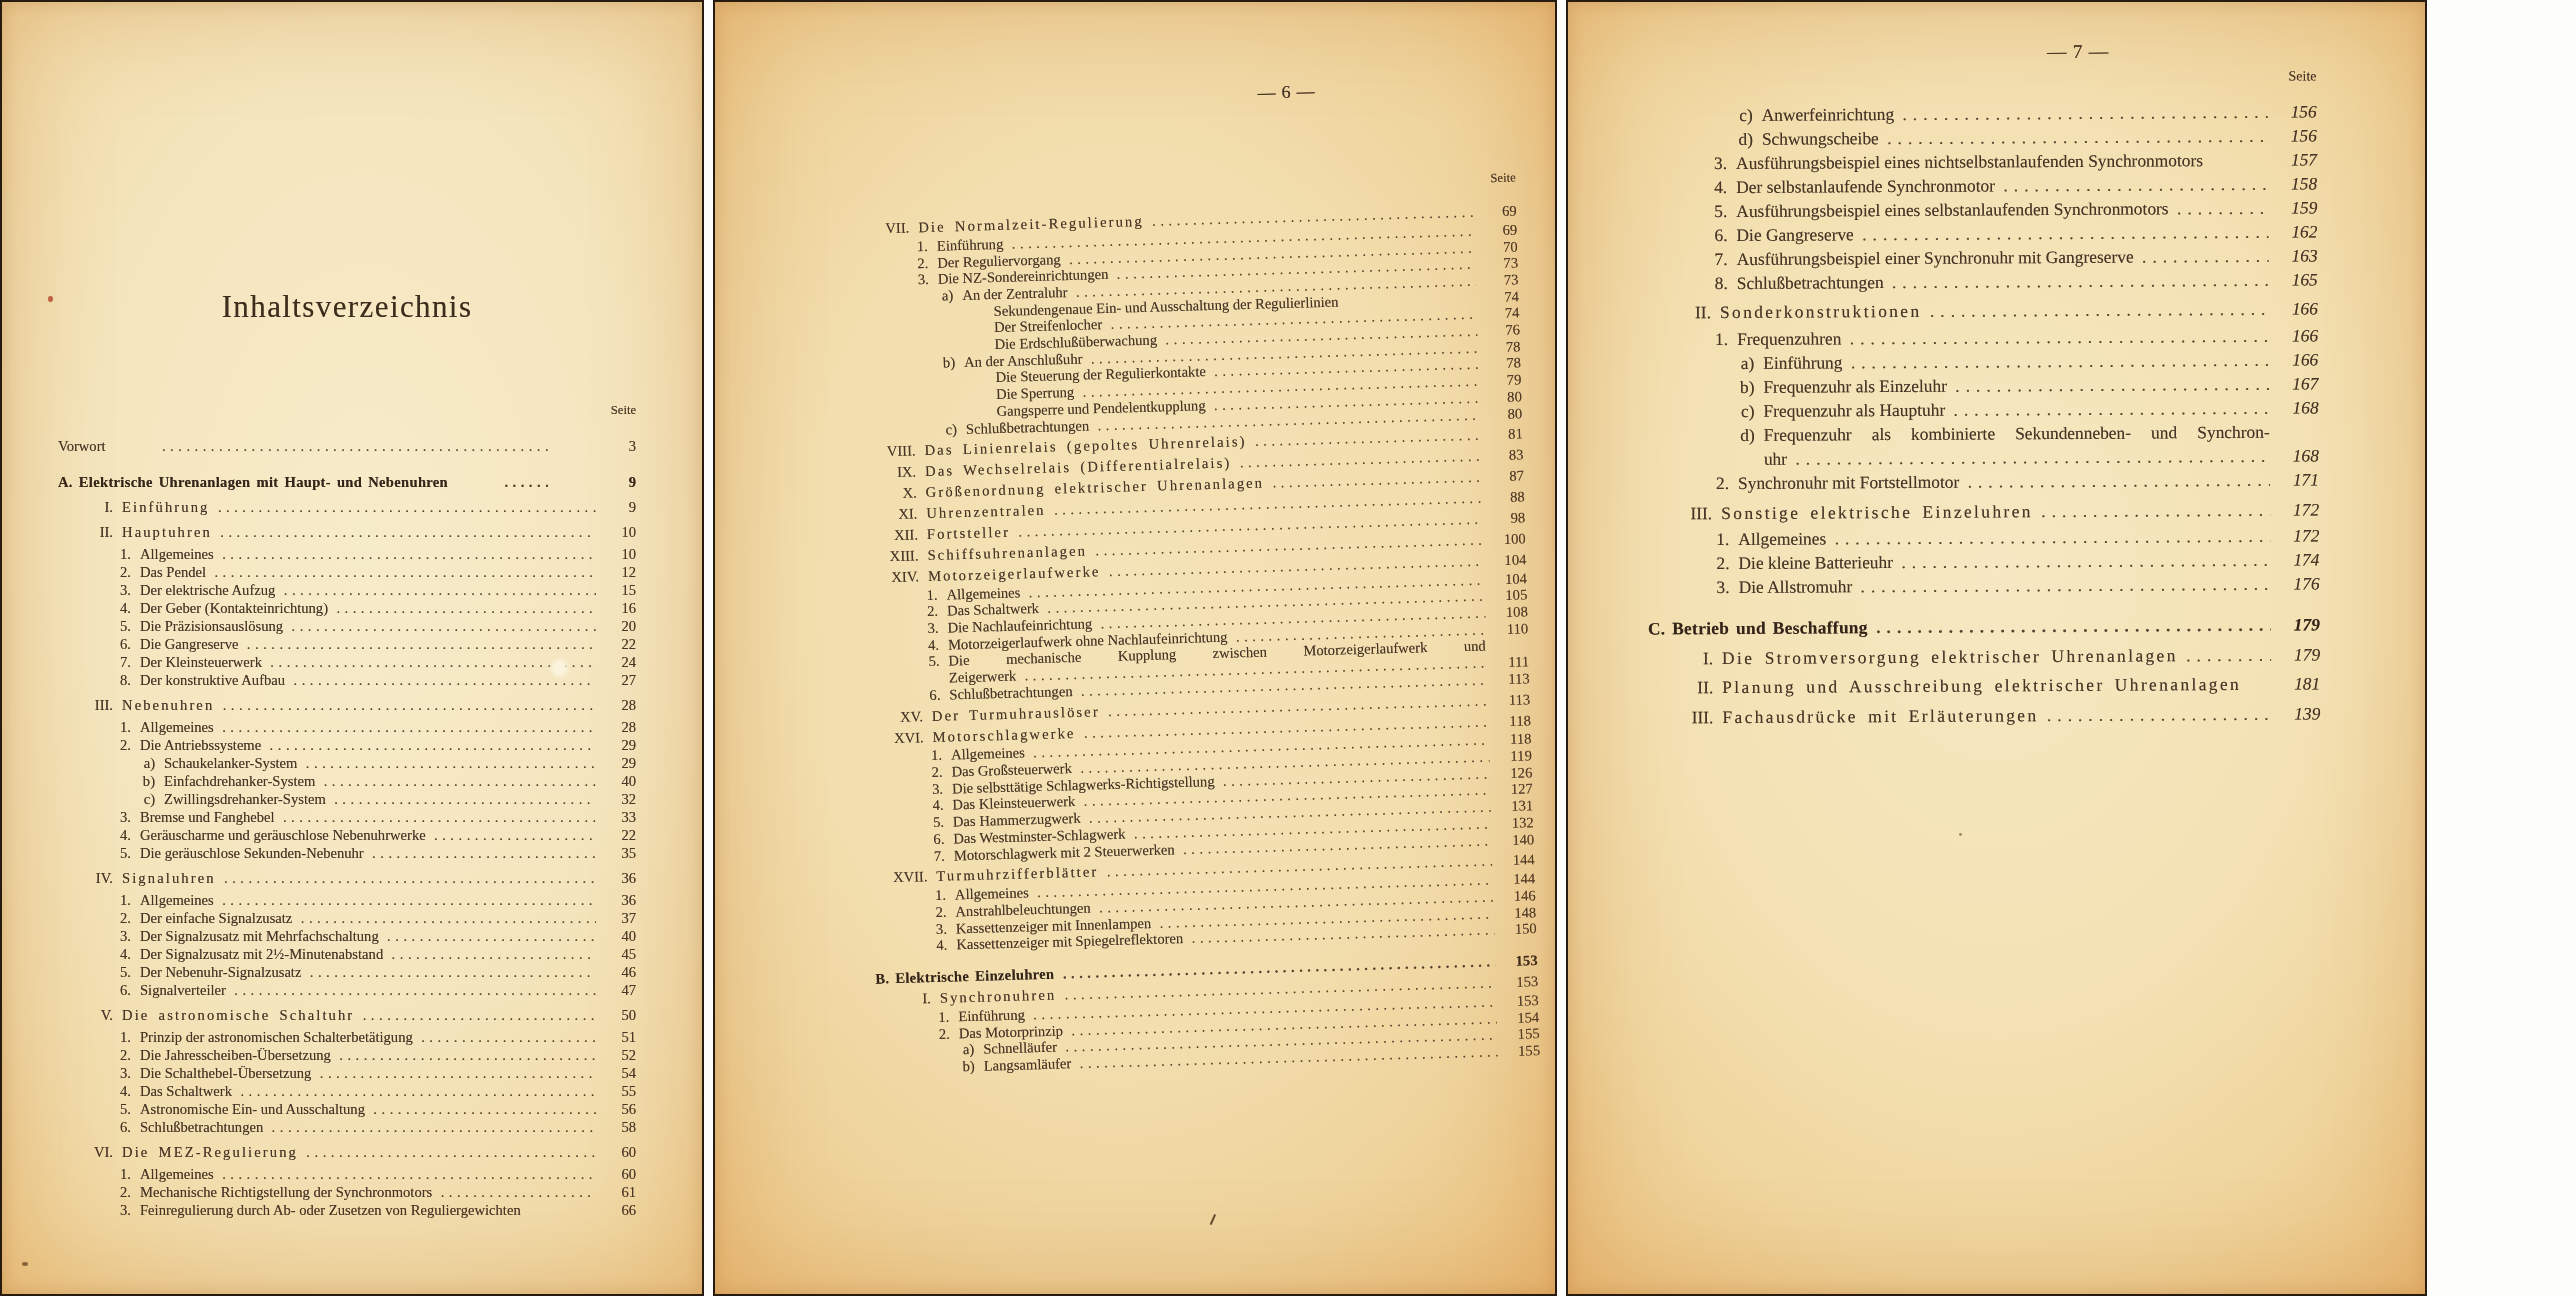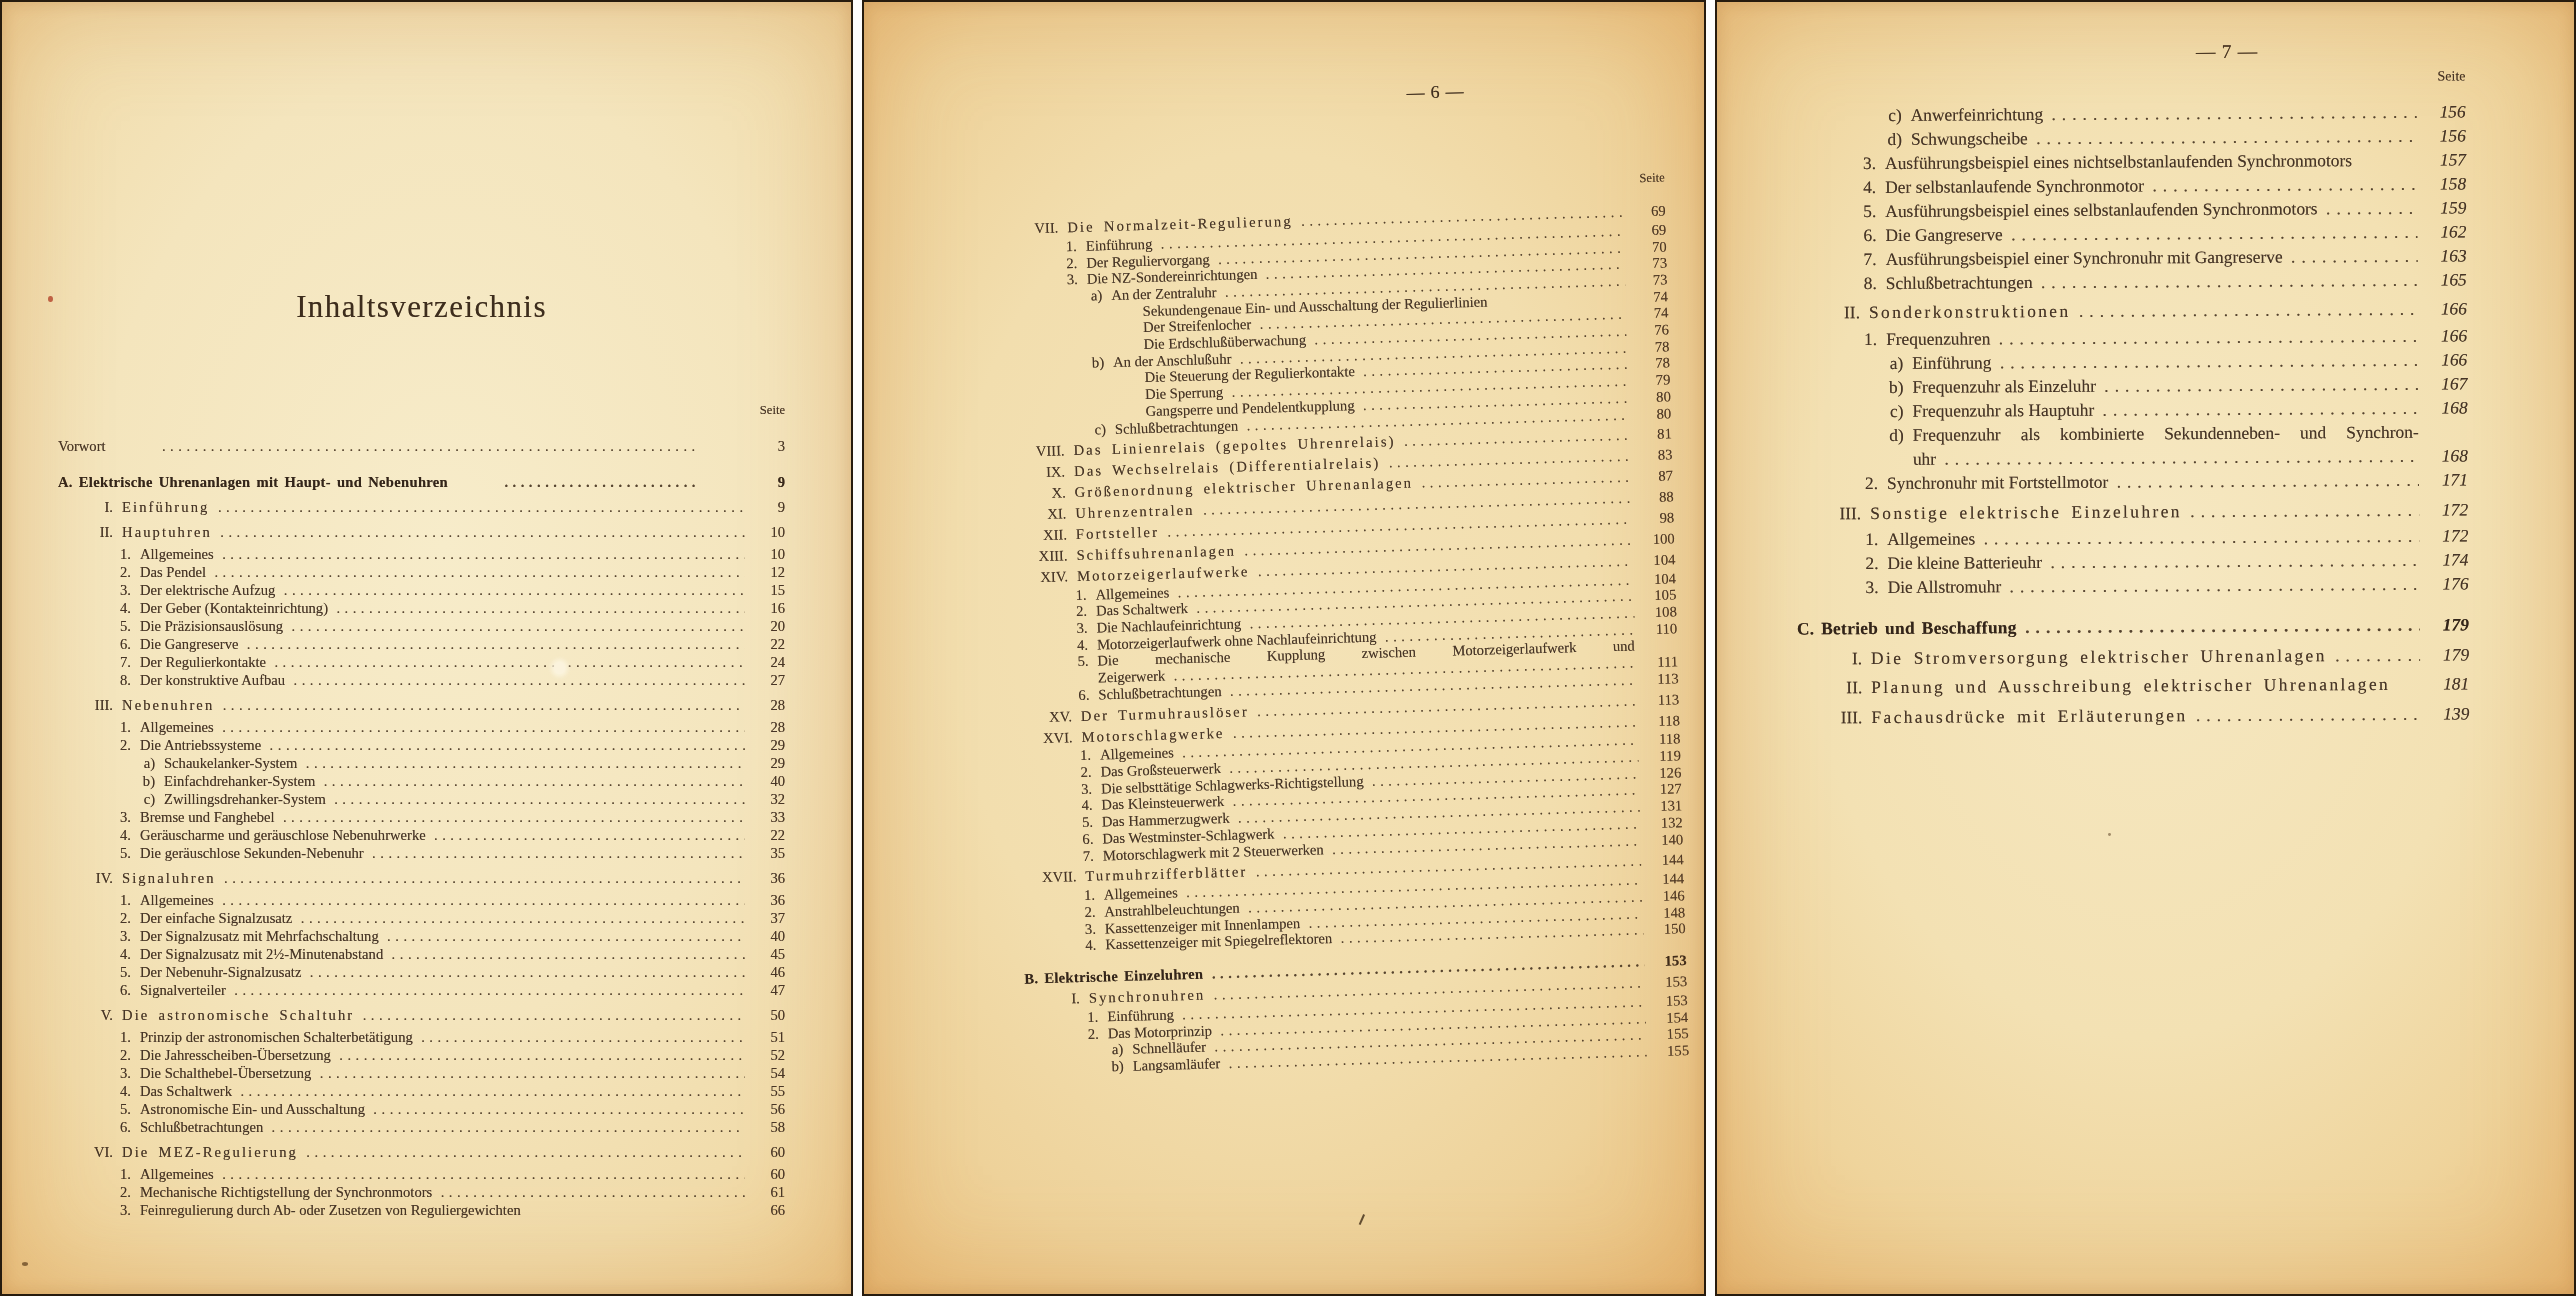--- a/index.html
+++ b/index.html
@@ -1,21 +1,21 @@
 <!DOCTYPE html>
 <html style="font-size:11px"><head>
 <meta charset="utf-8">
 <style>
   html,body{margin:0;padding:0;background:#f4f4f2;}
   body{width:2576px;height:1296px;overflow:hidden;
        font-family:"Liberation Serif","DejaVu Serif",serif;}
   .spread{display:flex;gap:9px;width:2576px;height:1296px;background:#fdfdfc;}
   .page{position:relative;height:1296px;box-sizing:border-box;
         border:2.1px solid #261b0e;overflow:hidden;flex:none;}
-  .pg1{width:853px;
+  .pg1{width:704px;
     background:radial-gradient(ellipse 98% 88% at 52% 42%,
       #f7ecca 0%, #f4e5bd 42%, #f1dcab 64%, #eecd90 82%, #e9b56e 95%, #e5a75f 100%);}
   .pg2{width:844px;
     background:radial-gradient(ellipse 95% 86% at 48% 46%,
       #f4e3b8 0%, #f2deae 40%, #eed29a 62%, #eabf7c 82%, #e4a65c 95%, #df9a4e 100%);}
   .pg3{width:861px;
     background:radial-gradient(ellipse 95% 86% at 50% 44%,
       #f6e8c2 0%, #f3e1b3 42%, #efd49c 64%, #eac07e 83%, #e5ab62 96%, #e1a055 100%);}
   .page::after{content:"";position:absolute;inset:0;pointer-events:none;
     box-shadow:inset 0 0 91px 18px rgba(198,124,44,.25), inset 0 0 14px 2.8px rgba(150,85,25,.18);}
@@ -146,21 +146,21 @@
             <span class="pg">20</span>
           </div>
           <div class="row l2">
             <span class="num">6.</span>
             <span class="lbl">Die Gangreserve</span>
             <span class="dots">........................................................................................................................</span>
             <span class="pg">22</span>
           </div>
           <div class="row l2">
             <span class="num">7.</span>
-            <span class="lbl">Der Regulierkontakte</span>
+            <span class="lbl">Der Kleinsteuerwerk</span>
             <span class="dots">........................................................................................................................</span>
             <span class="pg">24</span>
           </div>
           <div class="row l2">
             <span class="num">8.</span>
             <span class="lbl">Der konstruktive Aufbau</span>
             <span class="dots">........................................................................................................................</span>
             <span class="pg">27</span>
           </div>
           <div class="row l1 sp">

